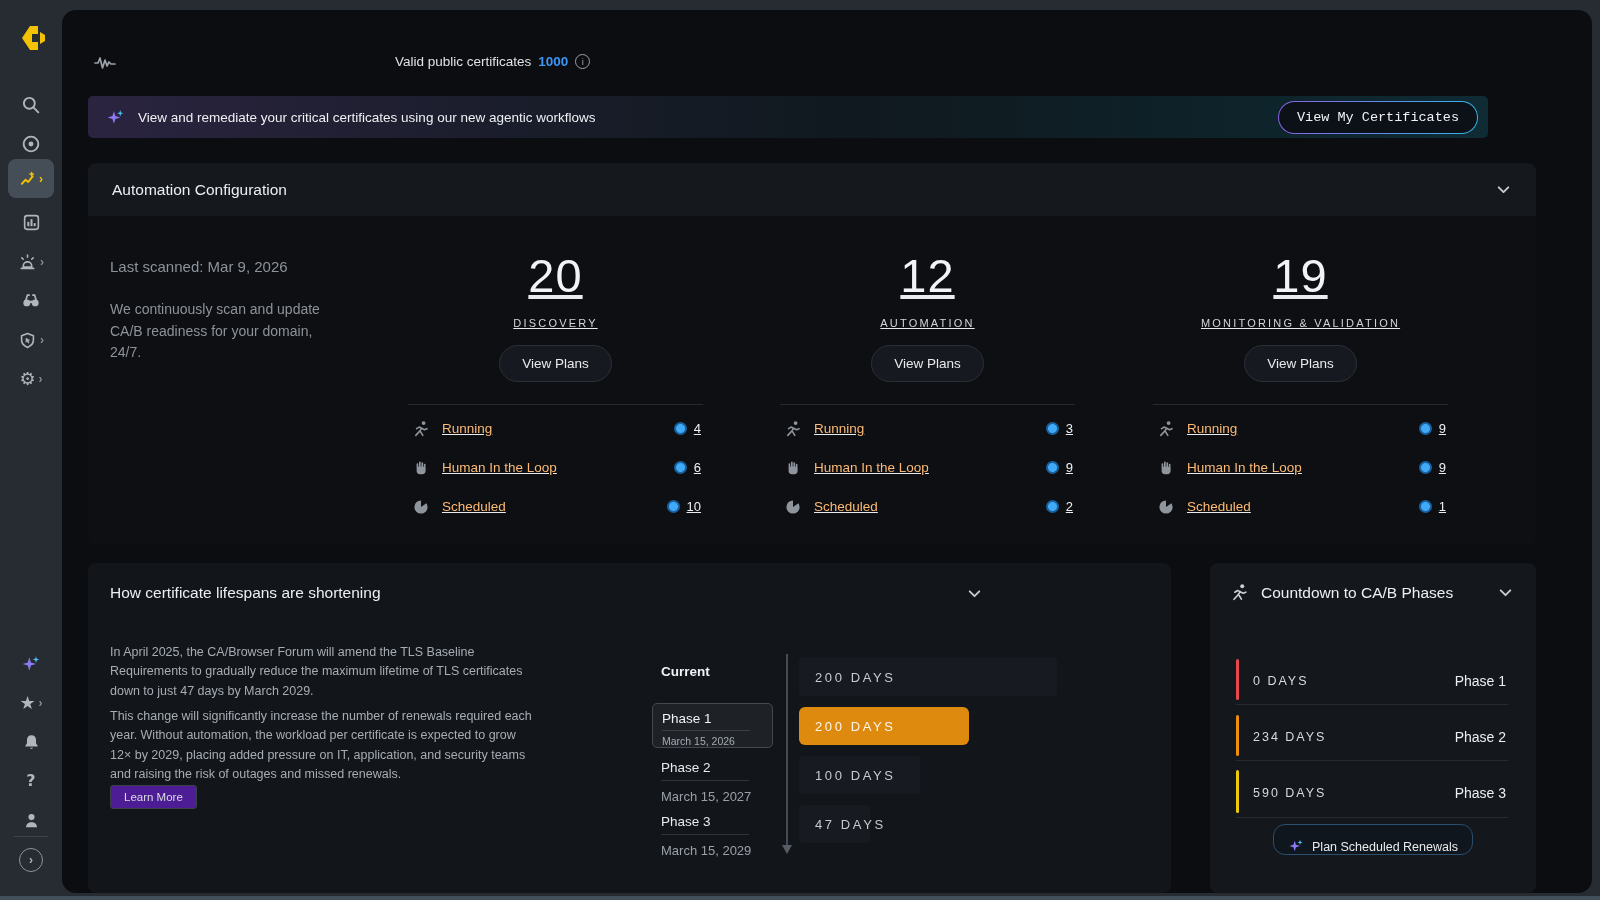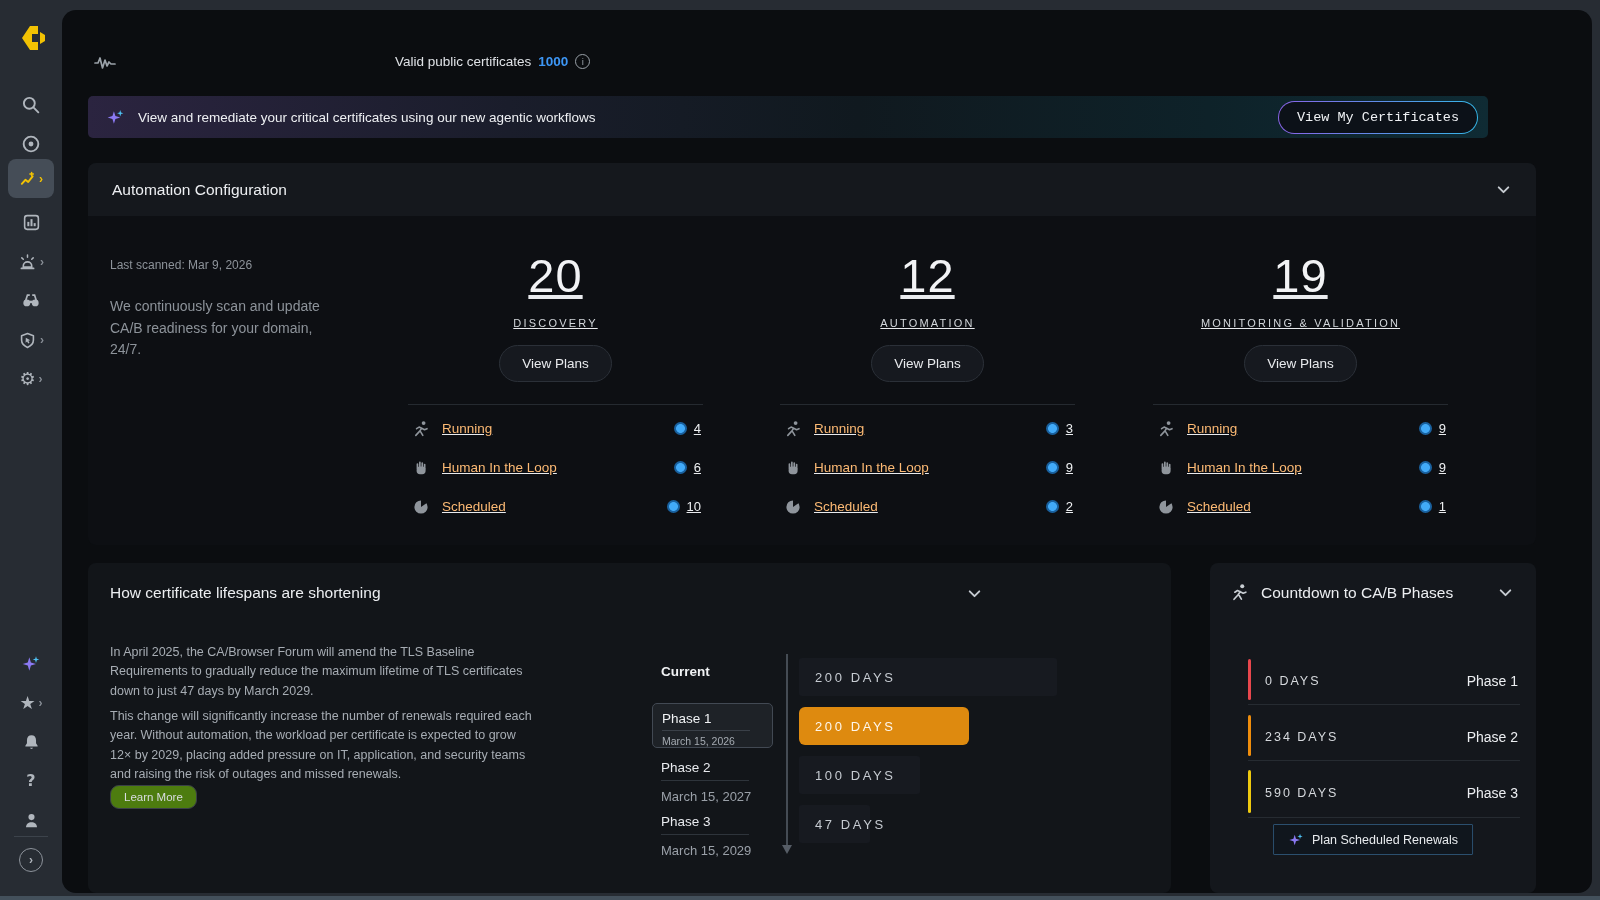--- a/index.html
+++ b/index.html
@@ -37,61 +37,61 @@
   .grad-btn { margin-left:auto; height:33px; padding:0 18px; border-radius:17px; border:1px solid transparent;
               background:linear-gradient(#0c1118,#0c1118) padding-box, linear-gradient(90deg,#8a63e8,#35b6e8) border-box;
               color:#f0f2f5; font-size:13.5px; display:flex; align-items:center; cursor:pointer; font-family:Liberation Mono, monospace; }
 
   
   .auto-panel { position:absolute; left:26px; top:153px; width:1448px; height:382px; background:#0d0f13; border-radius:8px; }
   .auto-hd { height:53px; background:#15181d; border-radius:8px 8px 0 0; display:flex; align-items:center; padding:0 24px; }
   .auto-hd-title { font-size:15.5px; color:#eceef1; }
   .panel-chev { margin-left:auto; color:#c6cbd1; cursor:pointer; }
   .scan-note { position:absolute; left:22px; top:95px; width:215px; }
-  .scan-note .line1 { font-size:12px; color:#8d939a; margin-bottom:24px; }
+  .scan-note .line1 { font-size:15px; color:#8d939a; margin-bottom:24px; }
   .scan-note .line2 { font-size:14px; color:#8d939a; line-height:1.55; }
   .acol { position:absolute; top:85px; width:295px; text-align:center;text-decoration:underline; }
   .acount { font-size:47px; font-weight:300; color:#f2f3f5; letter-spacing:1px; }
   .alabel { margin-top:14px; font-size:11px; letter-spacing:2.2px; color:#d2d6da; }
   .view-plans { margin-top:16px; display:inline-block; padding:10px 22px; background:#16191f; border:1px solid #2b3038; border-radius:19px; color:#e8eaed; font-size:13.5px; cursor:pointer; font-family:inherit; }
   .arows { margin-top:22px; border-top:1px solid #252a30; text-align:left; padding-top:4px; }
   .arow { display:flex; align-items:center; height:39px; }
   .arow .ric { color:#8f959c; flex:0 0 18px; margin-left:4px; }
   .arow .rlabel { font-size:13.5px; color:#fdba74; margin-left:12px; }
   .arow .rval { margin-left:auto; display:flex; align-items:center; gap:7px; font-size:13px; color:#eef0f2; margin-right:2px; }
   .dot { width:13px; height:13px; border-radius:50%; background:radial-gradient(circle,#41aaf8 0 44%,#19619f 52% 100%); display:inline-block; }
 
   
   .life-panel { position:absolute; left:26px; top:553px; width:1083px; height:330px; background:#121519; border-radius:8px; }
   .life-title { position:absolute; left:22px; top:21px; font-size:15.5px; color:#eceef1; }
   .life-chev { position:absolute; left:878px; top:22px; color:#c6cbd1; cursor:pointer; }
   .life-p { position:absolute; left:22px; width:428px; font-size:12.5px; line-height:1.55; color:#a7adb4; }
-  .learn-more { position:absolute; left:22px; top:222px; padding:5px 13px; font-size:11.5px; color:#d9dce0; background:#4d7c0f; border:1px solid #3a4047; border-radius:9px; cursor:pointer; font-family:inherit; }
+  .learn-more { position:absolute; left:22px; top:222px; padding:5px 13px; font-size:11.5px; color:#d9dce0; background:#4c1d95; border:1px solid #3a4047; border-radius:3px; cursor:pointer; font-family:inherit; }
   .current-lbl { position:absolute; left:573px; top:101px; font-size:13.5px; font-weight:bold; color:#f0f2f4; }
   .phase { position:absolute; left:573px; width:100px; cursor:pointer; }
   .phase .pname { font-size:13.5px; color:#e8eaee; display:inline-block; padding-bottom:5px; border-bottom:1px solid #2e343b; min-width:88px; }
   .phase .pdate { font-size:13px; color:#9aa0a8; margin-top:8px; }
   .phase-sel { position:absolute; left:564px; top:140px; width:121px; height:45px; background:#1e2227; border:1px solid #424953; border-radius:5px; padding:5px 9px; cursor:pointer; }
   .phase-sel .pname { font-size:13.5px; color:#f0f2f4; display:inline-block; padding-bottom:4px; border-bottom:1px solid #3a4048; min-width:88px; }
   .phase-sel .pdate { font-size:10.5px; color:#a5abb2; margin-top:4px; }
   .varrow { position:absolute; left:698px; top:91px; width:2px; height:192px; background:#454c54; }
   .varrow:after { content:""; position:absolute; left:-4px; bottom:-8px; border-left:5px solid transparent; border-right:5px solid transparent; border-top:9px solid #565d66; }
   .bar { position:absolute; left:711px; height:38px; background:#171a20; border-radius:3px; display:flex; align-items:center; padding-left:16px; font-size:13px; letter-spacing:2.6px; color:#c6cbd1; white-space:nowrap; }
   .bar.hl { color:#fdf6ec; border-radius:6px; }
 
   
   .cd-panel { position:absolute; left:1148px; top:553px; width:326px; height:330px; background:#14171c; border-radius:8px; }
   .cd-hd { display:flex; align-items:center; padding:20px 22px 0 20px; }
   .cd-hd .ric { color:#c9ced3; }
   .cd-title { font-size:15.5px; color:#eceef1; margin-left:12px; }
-  .cdrow { position:absolute; left:38px; width:272px; border-bottom:1px solid #262b31; display:flex; align-items:center; }
+  .cdrow { position:absolute; left:26px; width:272px; border-bottom:1px solid #262b31; display:flex; align-items:center; }
   .cdbar { position:absolute; left:0; top:2px; bottom:4px; width:3px; border-radius:2px; }
   .cddays { margin-left:17px; font-size:12.5px; letter-spacing:2px; color:#d6d9dd; }
   .cdphase { margin-left:auto; margin-right:2px; font-size:14px; color:#eceef1; }
-  .plan-btn { position:absolute; left:50%; transform:translateX(-50%); top:261px; height:31px; padding:0 14px; background:#10161d; border:1px solid #2b4f6e; border-radius:1px; color:#e8ebee; font-size:12.5px; display:flex; align-items:center; gap:8px; cursor:pointer; white-space:nowrap; font-family:inherit; }
+  .plan-btn { position:absolute; left:50%; transform:translateX(-50%); top:261px; height:31px; padding:0 14px; background:#10161d; border:1px solid #2b4f6e; border-radius:12px; color:#e8ebee; font-size:12.5px; display:flex; align-items:flex-end; gap:8px; cursor:pointer; white-space:nowrap; font-family:inherit; }
 </style>
 </head>
 <body>
 
 <svg width="0" height="0" style="position:absolute">
   <defs>
     <symbol id="i-run" viewBox="0 0 18 18">
       <circle cx="11.6" cy="3.1" r="1.9" fill="currentColor"></circle>
       <path d="M3.8 15.4 L7.5 11.4 L9.7 8.3 M9.7 8.3 L7.1 7.1 L4.6 8.7 M9.7 8.3 L12.5 9.7 L15 8.7 M8.7 11.9 L10.8 15.3" stroke="currentColor" stroke-width="1.6" fill="none" stroke-linecap="round" stroke-linejoin="round"></path>
     </symbol>

